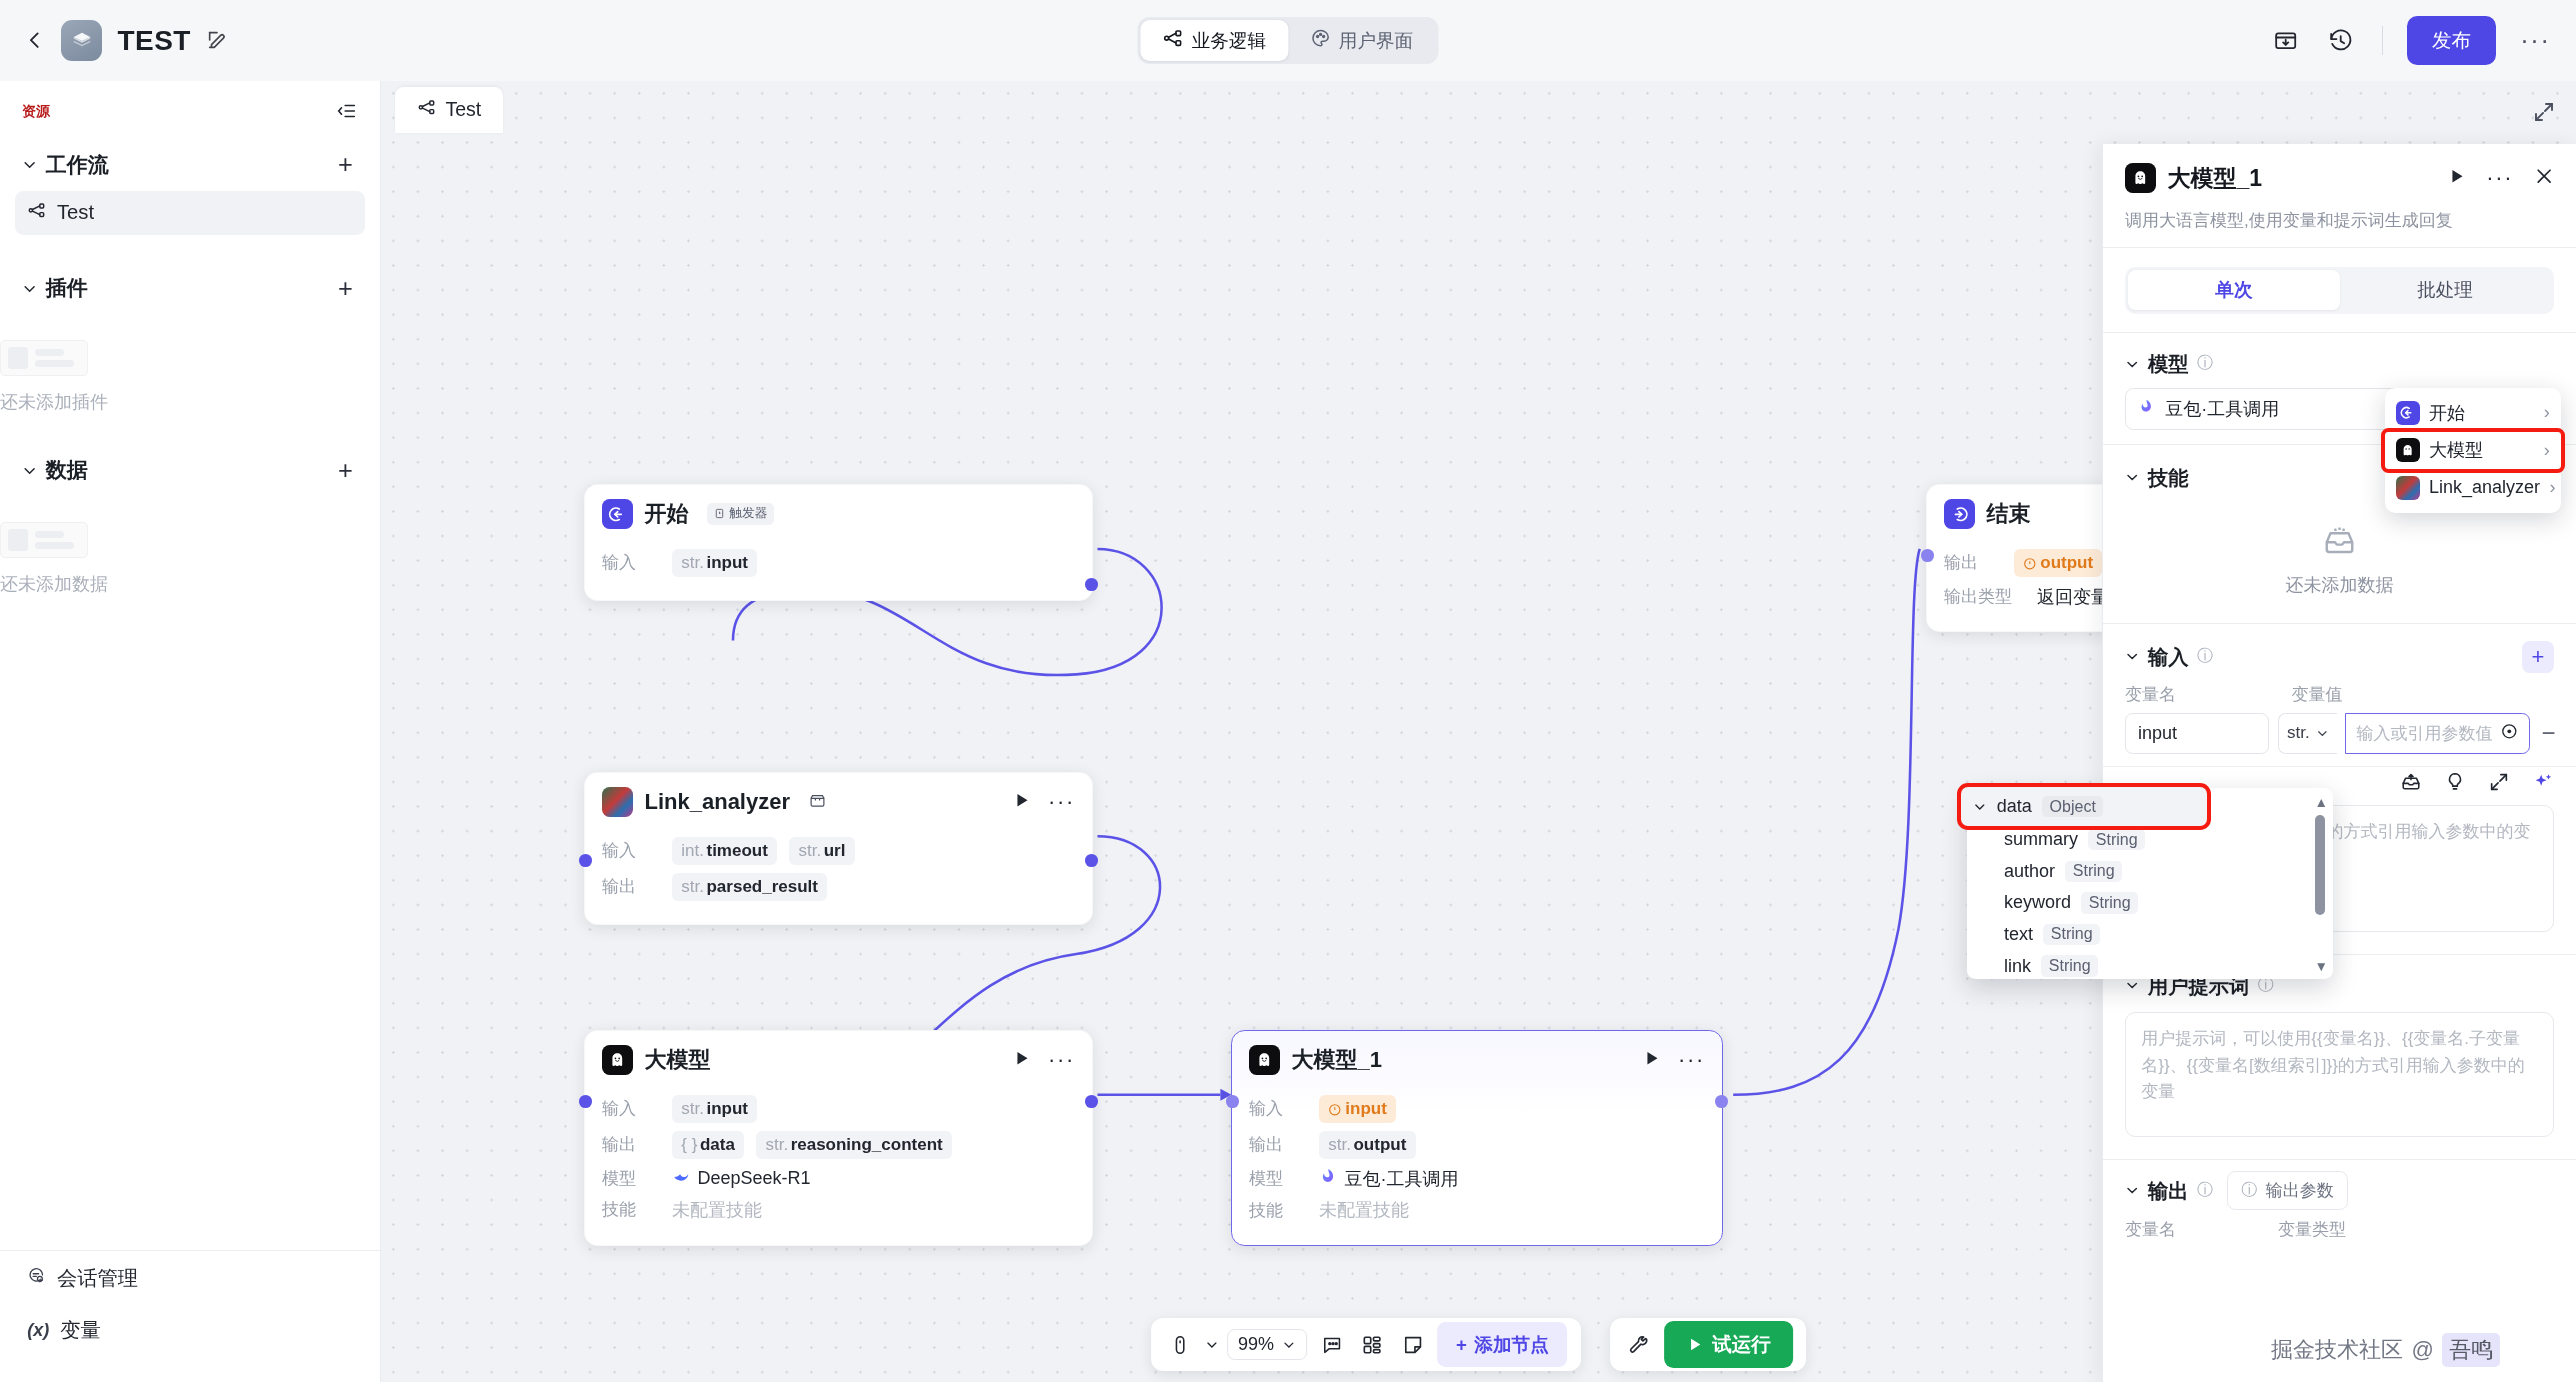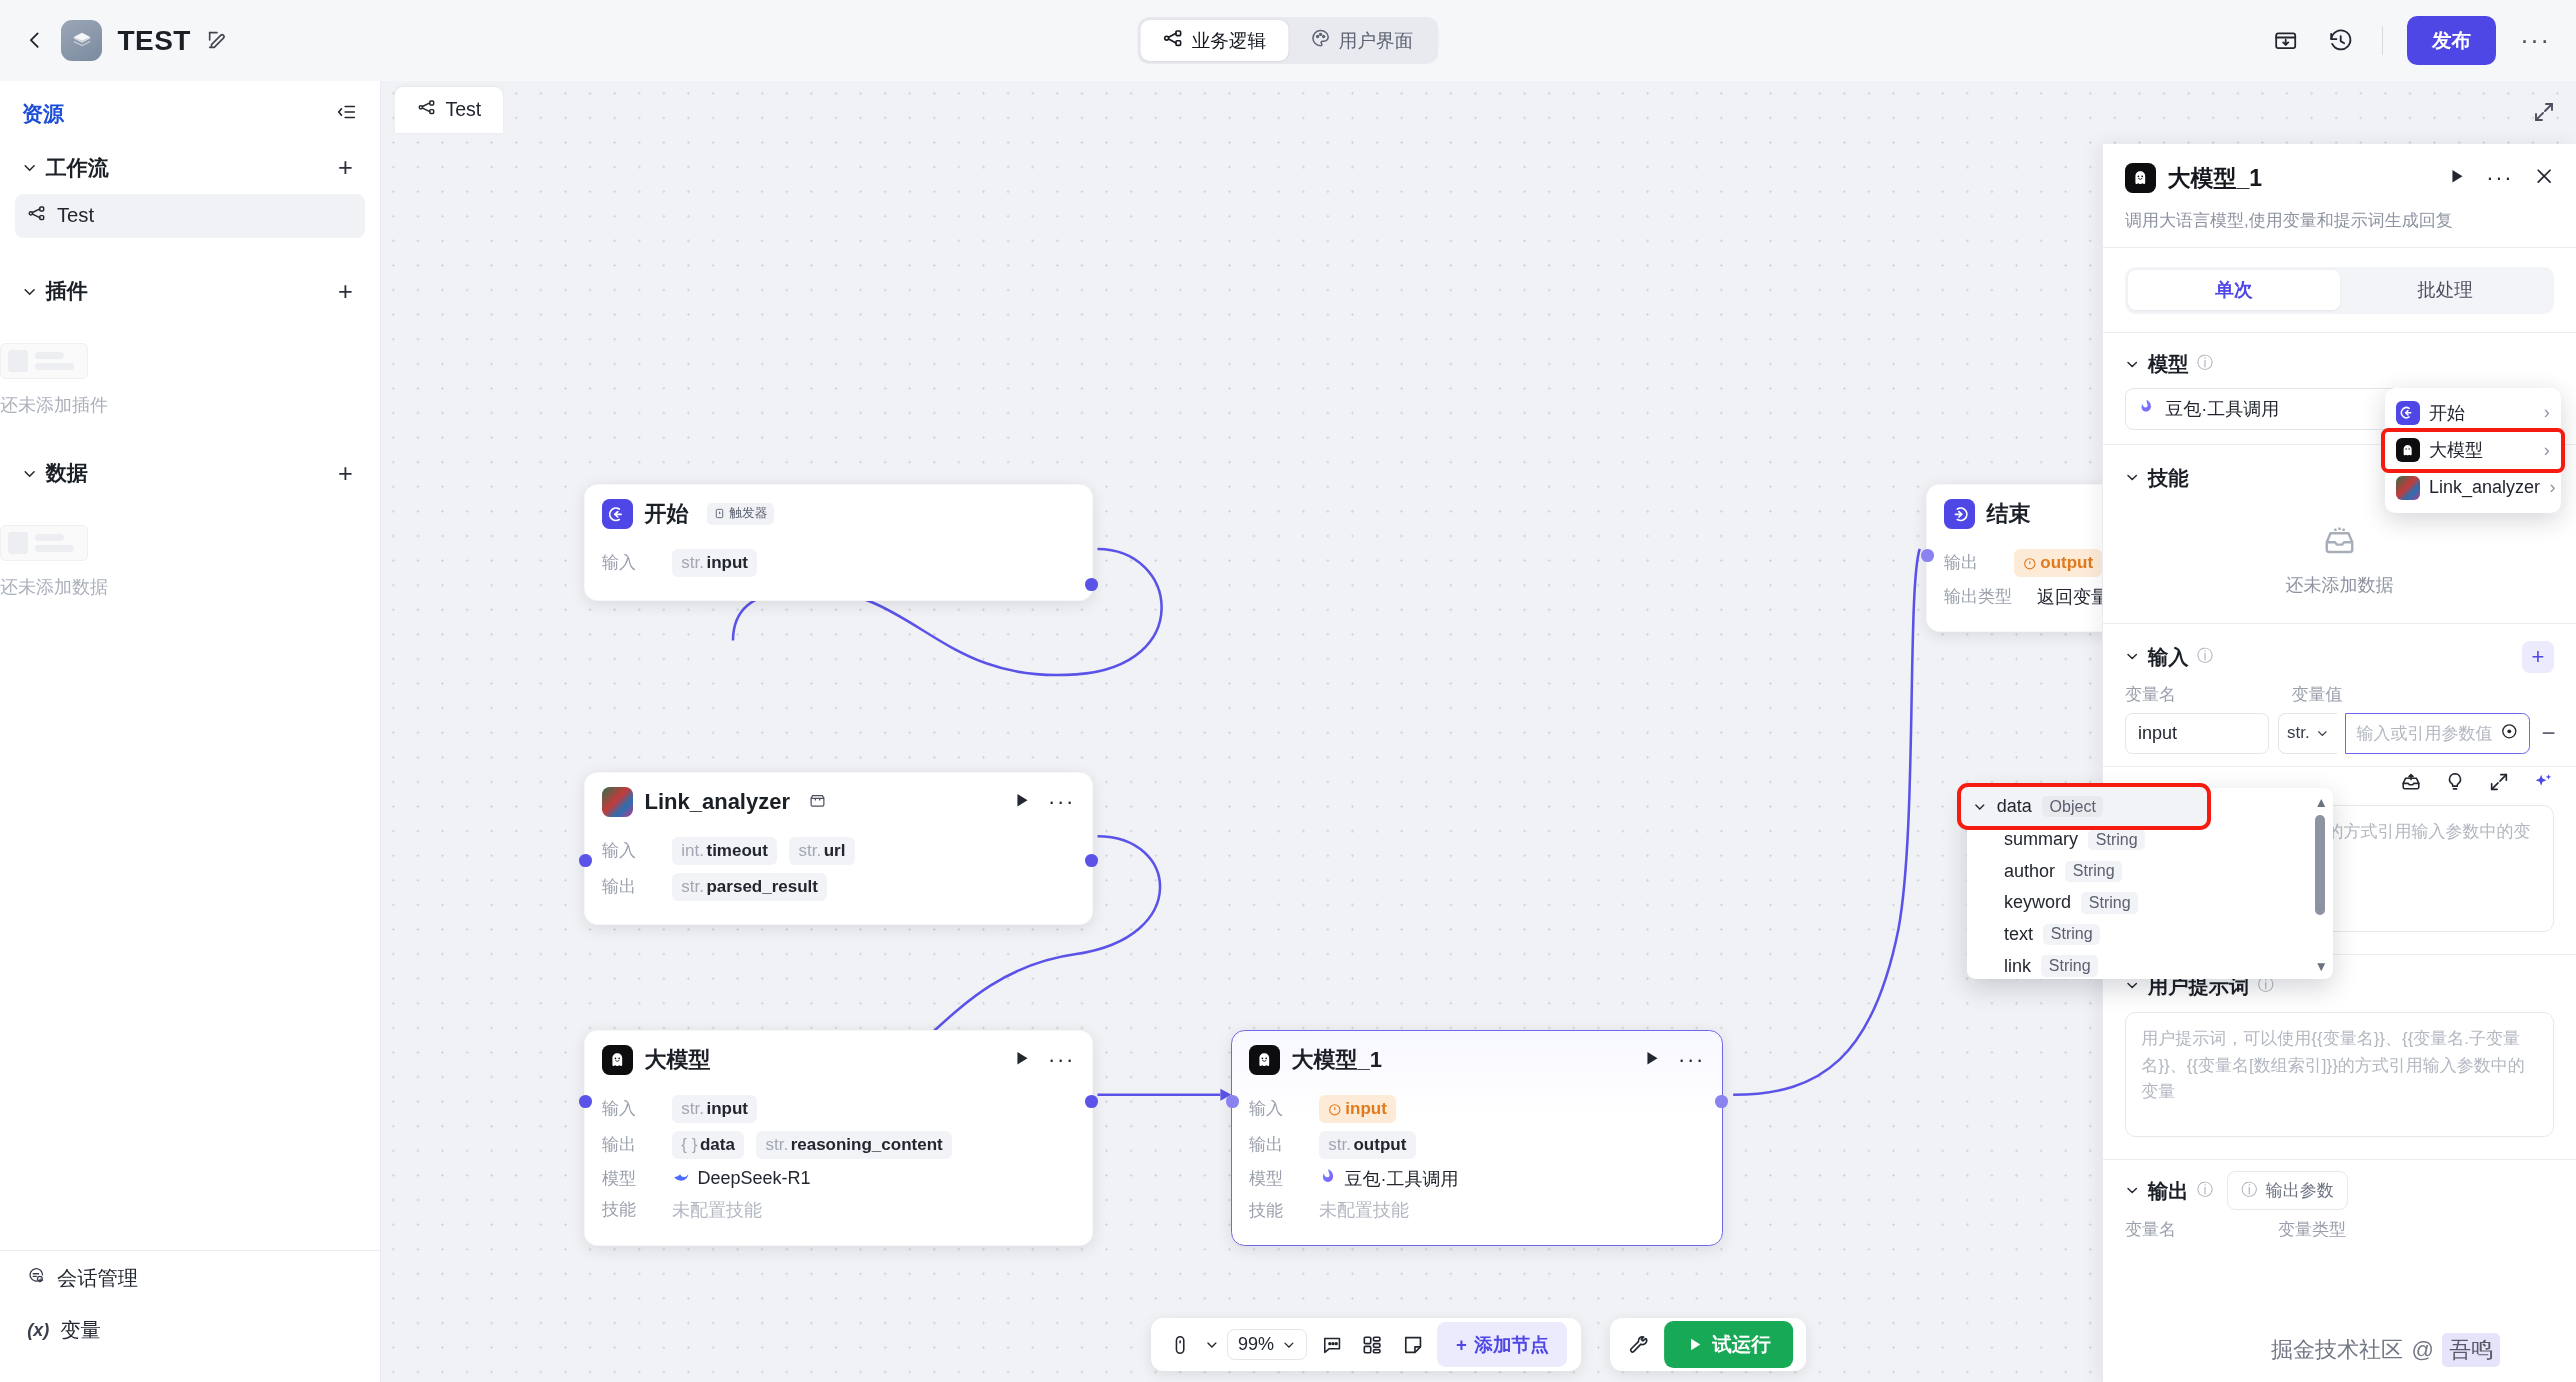--- a/index.html
+++ b/index.html
@@ -38,36 +38,36 @@
     font-size: 18.6px; color: #5d6372; cursor: pointer; white-space: nowrap;
   }
   .seg.active { background: #ffffff; color: #15181f; font-weight: 500; box-shadow: 0 0.8px 2.5px rgba(0,0,0,.07); }
 
   .tb-right {
     position: absolute; right: 20.3px; display: flex; align-items: center; gap: 18.6px;
   }
   .icon-btn { width: 36px; height: 36px; display: flex; align-items: center; justify-content: center; cursor: pointer; border-radius: 6.8px; }
   .vdiv { width: 0.8px; height: 29px; background: #d8dbe2; margin: 0 5.1px; }
   .publish-btn {
-    background: #4e46e5; color: #fff; font-size: 19.5px; font-weight: 700;
+    background: #4e46e5; color: #fff; font-size: 19.5px; font-weight: 400;
     border: none; border-radius: 10.2px; padding: 11px 25.4px; cursor: pointer;
   }
   .more-dots { font-size: 25.4px; color: #4b5060; letter-spacing: 1.7px; cursor: pointer; padding: 0 5.1px; }
 
   
   .sidebar {
     position: absolute; left: 0; top: 81px; width: 381px; height: 1302px;
     background: #ffffff; border-right: 0.8px solid #e9ebf0;
     display: flex; flex-direction: column;
   }
   .sb-head {
     display: flex; align-items: center; justify-content: space-between;
     padding: 18.6px 22px 12px 22px;
   }
-  .sb-head-title { font-size: 21px; font-weight: 600; color: #1d4ed8; }
+  .sb-head-title { font-size: 14px; font-weight: 600; color: #b91c1c; }
   .sb-section {
     display: flex; align-items: center; justify-content: space-between;
     padding: 13.6px 22px 8.5px 22px;
   }
   .sb-section-left { display: flex; align-items: center; gap: 8.5px; }
   .sb-section-title { font-size: 21px; font-weight: 700; color: #1b1f26; }
   .plus-btn { font-size: 25.4px; color: #2b2f3a; cursor: pointer; line-height: 1; padding: 1.7px 5.1px; }
   .sb-item {
     display: flex; align-items: center; gap: 11px;
     margin: 3.4px 15.3px; padding: 10.2px 12px; border-radius: 8.5px;

